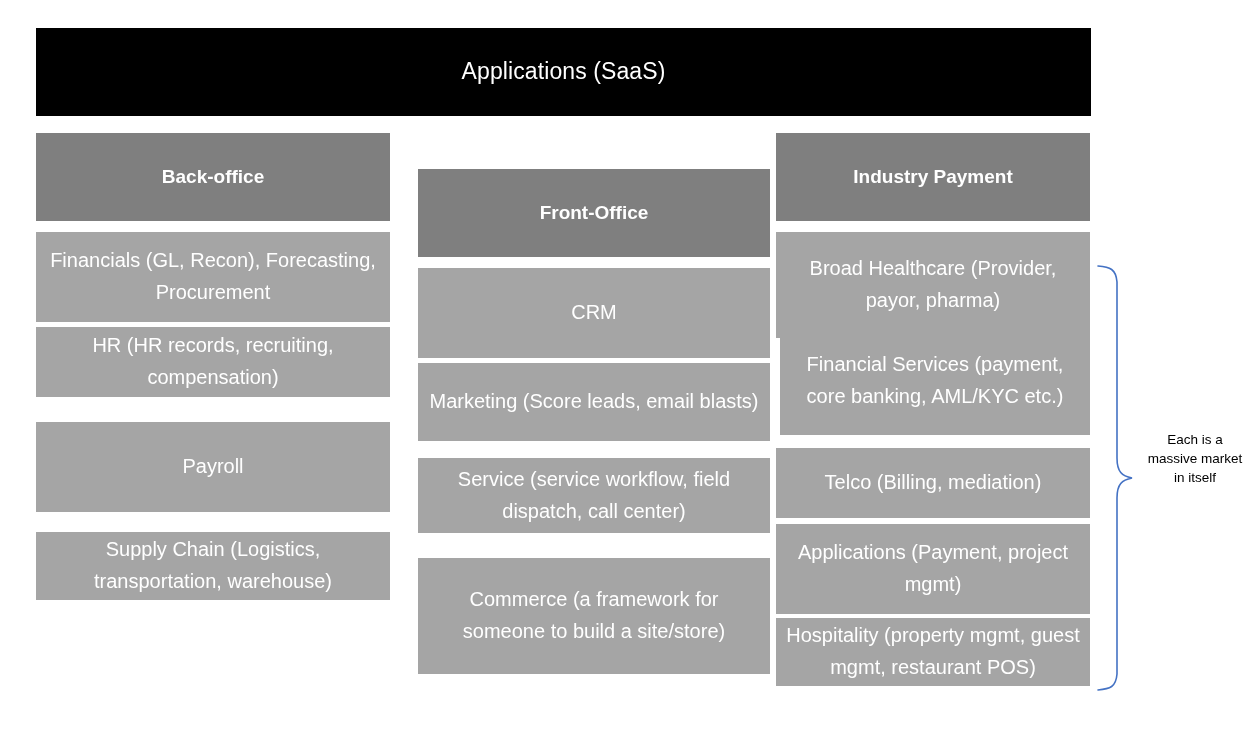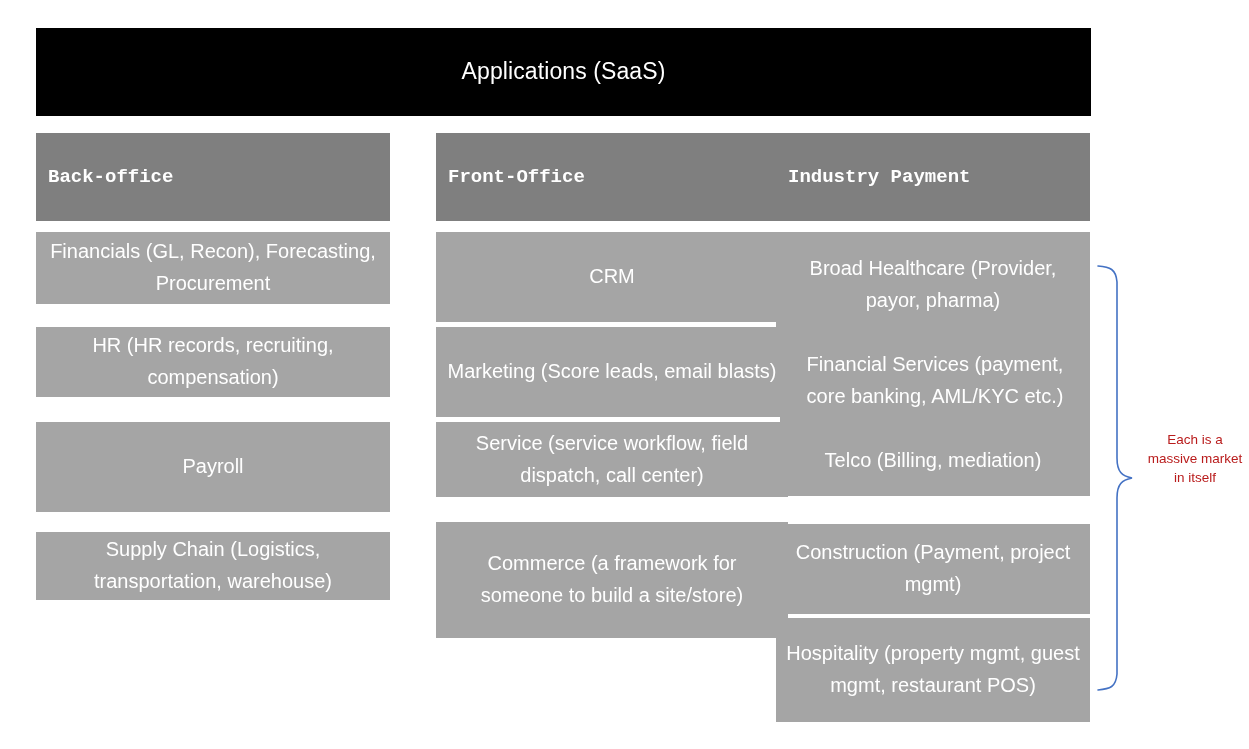--- a/index.html
+++ b/index.html
@@ -48,32 +48,31 @@
     left: 0;
     top: 0;
     width: 1249px;
     height: 749px;
   }
   .column {
     position: absolute;
     top: 133px;
   }
   .column.col-0 { left: 36px;  width: 354px; }
-  .column.col-1 { left: 436px; width: 352px; }
+  .column.col-1 { left: 418px; width: 352px; margin-top: 36px; }
   .column.col-2 { left: 776px; width: 314px; }
 
   .col-header {
     background: #7F7F7F;
     height: 88px;
     display: flex;
     align-items: center;
-    justify-content: flex-start;
+    justify-content: center;
     box-sizing: border-box;
-    padding: 0 12px;
-    font-family: Liberation Mono, monospace;
+    padding: 0 20px;
   }
   .col-header .col-header-text {
     color: #ffffff;
     font-size: 19px;
     font-weight: bold;
     text-align: center;
     line-height: 1.2;
   }
 
   .col-body {
@@ -109,21 +108,21 @@
   .brace-svg {
     position: absolute;
     left: 0;
     top: 0;
   }
   .brace-label {
     position: absolute;
     left: 48px;
     top: 168px;
     width: 102px;
-    color: #b91c1c;
+    color: #000000;
     font-size: 13.5px;
     line-height: 1.42;
     text-align: center;
   }
 </style>
 </head>
 <body>
 
 <div class="canvas">
 
@@ -131,21 +130,21 @@
     <div class="title-text">Applications (SaaS)</div>
   </div>
 
   <div class="columns">
 
     <div class="column col-0">
       <div class="col-header">
         <span class="col-header-text">Back-office</span>
       </div>
       <div class="col-body" style="height:400px">
-        <div class="cell" style="position:absolute;left:0;right:0;top:0px;height:72px">
+        <div class="cell" style="position:absolute;left:0;right:0;top:0px;height:90px">
           <span class="cell-text">Financials (GL, Recon), Forecasting, Procurement</span>
         </div>
         <div class="cell" style="position:absolute;left:0;right:0;top:95px;height:70px">
           <span class="cell-text">HR (HR records, recruiting, compensation)</span>
         </div>
         <div class="cell" style="position:absolute;left:0;right:0;top:190px;height:90px">
           <span class="cell-text">Payroll</span>
         </div>
         <div class="cell" style="position:absolute;left:0;right:0;top:300px;height:68px">
           <span class="cell-text">Supply Chain (Logistics, transportation, warehouse)</span>
@@ -154,21 +153,21 @@
     </div>
 
     <div class="column col-1">
       <div class="col-header">
         <span class="col-header-text">Front-Office</span>
       </div>
       <div class="col-body" style="height:400px">
         <div class="cell" style="position:absolute;left:0;right:0;top:0px;height:90px">
           <span class="cell-text">CRM</span>
         </div>
-        <div class="cell" style="position:absolute;left:0;right:0;top:95px;height:90px">
+        <div class="cell" style="position:absolute;left:0;right:0;top:95px;height:78px">
           <span class="cell-text">Marketing (Score leads, email blasts)</span>
         </div>
         <div class="cell" style="position:absolute;left:0;right:0;top:190px;height:75px">
           <span class="cell-text">Service (service workflow, field dispatch, call center)</span>
         </div>
         <div class="cell" style="position:absolute;left:0;right:0;top:290px;height:116px">
           <span class="cell-text">Commerce (a framework for someone to build a site/store)</span>
         </div>
       </div>
     </div>
@@ -177,27 +176,27 @@
       <div class="col-header">
         <span class="col-header-text">Industry Payment</span>
       </div>
       <div class="col-body" style="height:480px">
         <div class="cell" style="position:absolute;left:0;right:0;top:0px;height:106px">
           <span class="cell-text">Broad Healthcare (Provider, payor, pharma)</span>
         </div>
         <div class="cell" style="position:absolute;left:4px;right:0;top:95px;height:108px">
           <span class="cell-text">Financial Services (payment, core banking, AML/KYC etc.)</span>
         </div>
-        <div class="cell" style="position:absolute;left:0;right:0;top:194px;height:70px">
+        <div class="cell" style="position:absolute;left:0;right:0;top:216px;height:70px">
           <span class="cell-text">Telco (Billing, mediation)</span>
         </div>
         <div class="cell" style="position:absolute;left:0;right:0;top:292px;height:90px">
-          <span class="cell-text">Construction (Payment, project mgmt)</span>
-        </div>
-        <div class="cell" style="position:absolute;left:0;right:0;top:386px;height:104px">
+          <span class="cell-text">Applications (Payment, project mgmt)</span>
+        </div>
+        <div class="cell" style="position:absolute;left:0;right:0;top:386px;height:68px">
           <span class="cell-text">Hospitality (property mgmt, guest mgmt, restaurant POS)</span>
         </div>
       </div>
     </div>
 
   </div>
 
   <div class="brace-group">
     <svg class="brace-svg" width="40" height="432" viewBox="0 0 40 432">
       <path d="M 2 4

